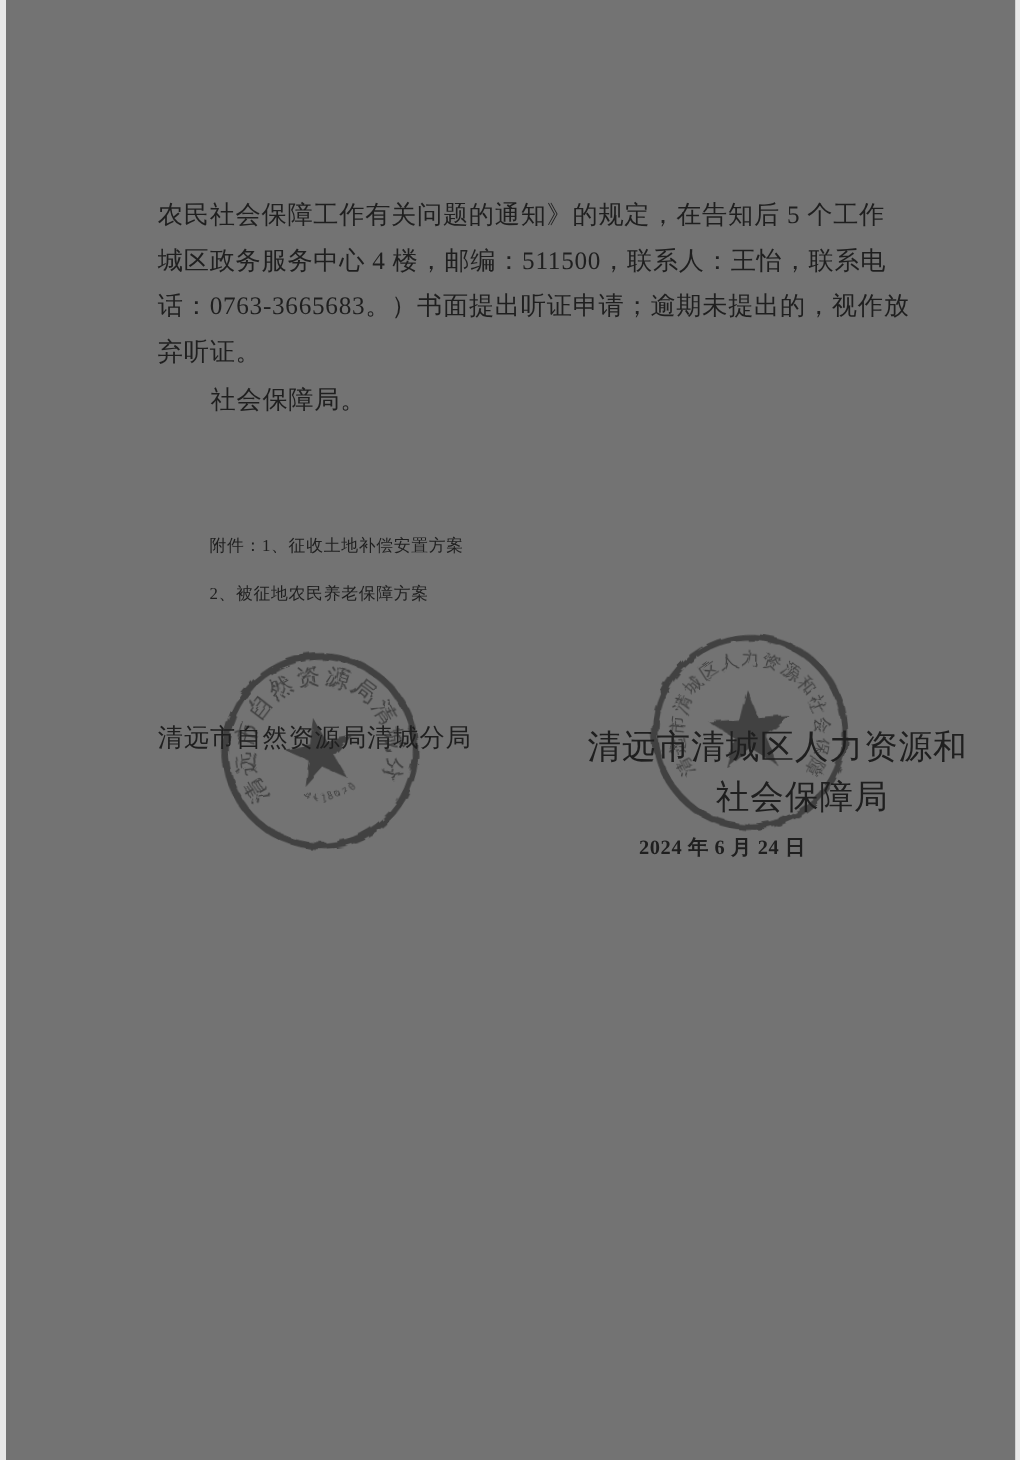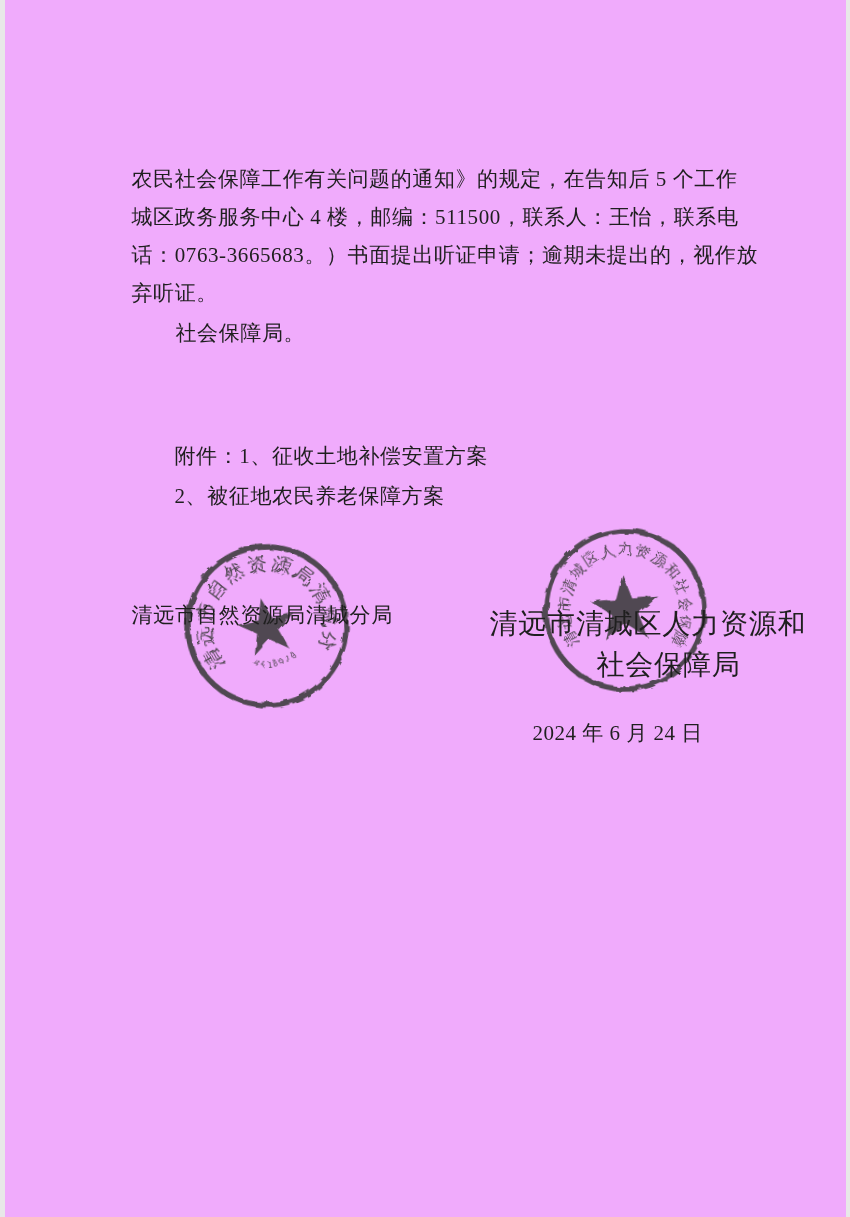--- a/index.html
+++ b/index.html
@@ -5,21 +5,21 @@
   html, body {
     margin: 0;
     padding: 0;
     background: #e8e8e8;
   }
   .page {
     position: relative;
     width: 841px;
     height: 1217px;
     margin: 0 auto;
-    background: #f0abfc;
+    background: #737373;
     overflow: hidden;
     font-family: "Liberation Serif", "DejaVu Serif", serif;
     color: #1f1f1f;
   }
   .body-text {
     position: absolute;
     left: 127px;
     top: 160px;
     font-size: 21px;
     line-height: 38px;
@@ -29,21 +29,21 @@
   }
   .body-text .line { height: 38px; }
   .closing-line {
     padding-left: 44px;
     margin-top: 2px;
   }
   .attachments {
     position: absolute;
     left: 170px;
     top: 436px;
-    font-size: 21px;
+    font-size: 14px;
     line-height: 40px;
     letter-spacing: 0.6px;
     white-space: nowrap;
     z-index: 2;
   }
   .attachments .attachment-line-2 {
   }
   .sig-left {
     position: absolute;
     left: 127px;
@@ -62,25 +62,26 @@
     letter-spacing: 0.8px;
     white-space: nowrap;
     z-index: 3;
   }
   .sig-right .sig-right-line2 {
     margin-left: 107px;
   }
   .date-line {
     position: absolute;
     left: 528px;
-    top: 719px;
-    font-size: 21px;
+    top: 695px;
+    font-size: 17px;
     letter-spacing: 0.5px;
     white-space: nowrap;
     z-index: 3;
+    font-weight: bold;
   }
   .seal {
     position: absolute;
     z-index: 1;
     opacity: 0.88;
   }
   .seal-left  { left: 165px; top: 529px; transform: rotate(-4deg); }
   .seal-right { left: 523px; top: 513px; transform: rotate(2deg); }
 </style>
 </head>

